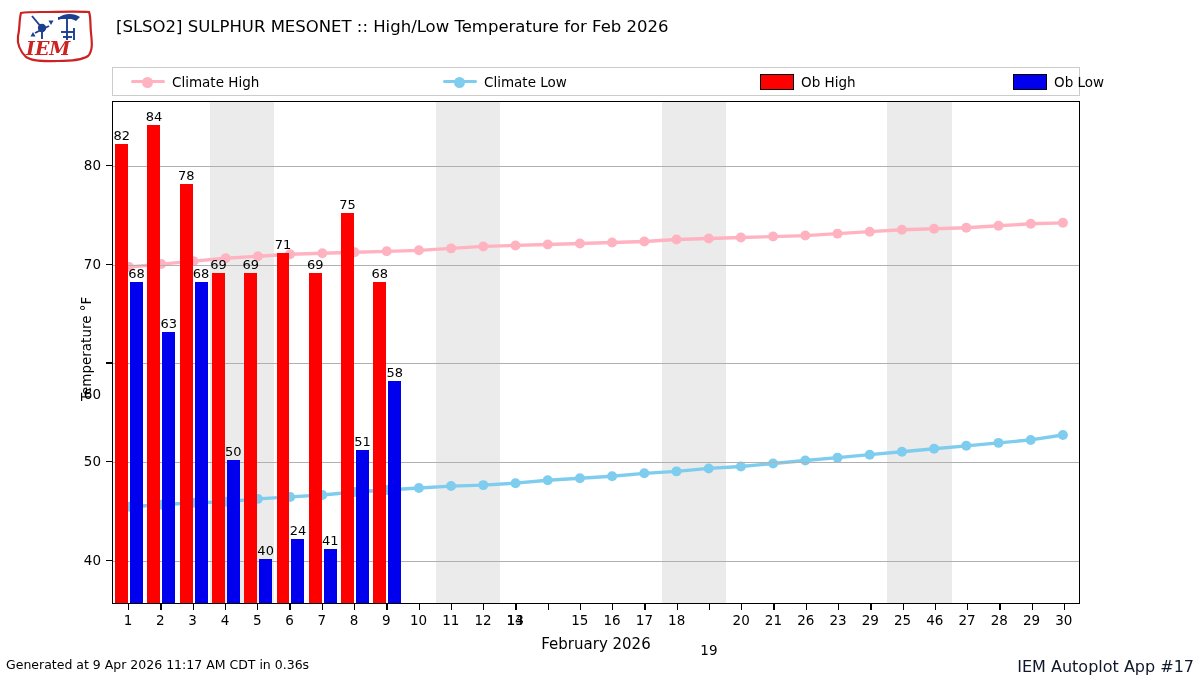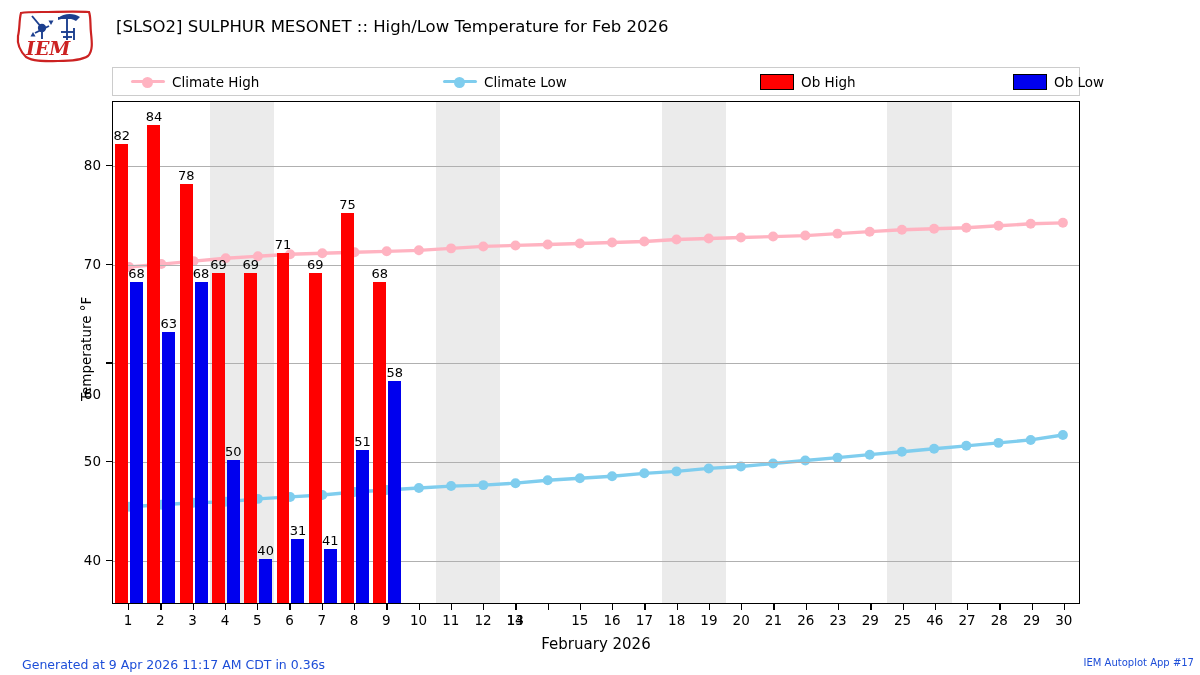--- a/index.html
+++ b/index.html
@@ -73,22 +73,22 @@
     position:absolute;font-size:13.5px;color:#000;
     transform:translateX(-50%);white-space:nowrap;
   }
   .xtick-mark{position:absolute;width:1.3px;height:6px;background:#000;}
   .xlabel{
     position:absolute;font-size:15px;color:#000;
     transform:translateX(-50%);white-space:nowrap;
   }
 
   
-  .footer-left{position:absolute;left:22px;top:657px;font-size:12.5px;color:#1d4ed8;white-space:nowrap;}
-  .footer-right{position:absolute;right:6px;top:657px;font-size:10px;color:#1d4ed8;white-space:nowrap;}
+  .footer-left{position:absolute;left:6px;top:657px;font-size:12.5px;color:#000000;white-space:nowrap;}
+  .footer-right{position:absolute;right:6px;top:657px;font-size:16px;color:#0f172a;white-space:nowrap;}
 </style>
 </head>
 <body>
 
 <div id="root">
 
   <div class="logo">
     <svg width="88" height="60" viewBox="0 0 88 60" aria-hidden="true">
       <path d="M9,7 C7,14 8,22 6,30 C5,38 9,46 14,51 C22,56 34,55 46,55 C58,55 70,54 76,50 C81,45 80,36 79,27 C78,18 79,11 77,6 C62,5 44,6 30,6 C22,6 14,6 9,7 Z" fill="none" stroke="#cc2222" stroke-width="2.2"></path>
       <g stroke="#1c3f8f" stroke-width="1.9" fill="#1c3f8f">
@@ -237,21 +237,21 @@
         <div class="bar-label" style="left: 23.5867px; top: 164.461px;">68</div>
         <div class="bar-el bar-low" style="left: 49.4px; width: 12.9067px; height: 271.225px;"></div>
         <div class="bar-label" style="left: 55.8533px; top: 213.775px;">63</div>
         <div class="bar-el bar-low" style="left: 81.6667px; width: 12.9067px; height: 320.539px;"></div>
         <div class="bar-label" style="left: 88.12px; top: 164.461px;">68</div>
         <div class="bar-el bar-low" style="left: 113.933px; width: 12.9067px; height: 143.01px;"></div>
         <div class="bar-label" style="left: 120.387px; top: 341.99px;">50</div>
         <div class="bar-el bar-low" style="left: 146.2px; width: 12.9067px; height: 44.3824px;"></div>
         <div class="bar-label" style="left: 152.653px; top: 440.618px;">40</div>
         <div class="bar-el bar-low" style="left: 178.467px; width: 12.9067px; height: 64.1078px;"></div>
-        <div class="bar-label" style="left: 184.92px; top: 420.892px;">31</div>
+        <div class="bar-label" style="left: 184.92px; top: 420.892px;">24</div>
         <div class="bar-el bar-low" style="left: 210.733px; width: 12.9067px; height: 54.2451px;"></div>
         <div class="bar-label" style="left: 217.187px; top: 430.755px;">41</div>
         <div class="bar-el bar-low" style="left: 243px; width: 12.9067px; height: 152.873px;"></div>
         <div class="bar-label" style="left: 249.453px; top: 332.127px;">51</div>
         <div class="bar-el bar-low" style="left: 275.267px; width: 12.9067px; height: 221.912px;"></div>
         <div class="bar-label" style="left: 281.72px; top: 263.088px;">58</div>
       </div>
   </div>
 
   <div id="axis-layer">
@@ -294,21 +294,21 @@
       <div class="xtick-label" style="left: 515px; top: 612px;">14</div>
       <div class="xtick-mark" style="left: 547.6px; top: 604px;"></div>
       <div class="xtick-label" style="left: 579.867px; top: 612px;">15</div>
       <div class="xtick-mark" style="left: 579.867px; top: 604px;"></div>
       <div class="xtick-label" style="left: 612.133px; top: 612px;">16</div>
       <div class="xtick-mark" style="left: 612.133px; top: 604px;"></div>
       <div class="xtick-label" style="left: 644.4px; top: 612px;">17</div>
       <div class="xtick-mark" style="left: 644.4px; top: 604px;"></div>
       <div class="xtick-label" style="left: 676.667px; top: 612px;">18</div>
       <div class="xtick-mark" style="left: 676.667px; top: 604px;"></div>
-      <div class="xtick-label" style="left: 708.933px; top: 612px;">19</div>
+      <div class="xtick-label" style="left: 708.933px; top: 642px;">19</div>
       <div class="xtick-mark" style="left: 708.933px; top: 604px;"></div>
       <div class="xtick-label" style="left: 741.2px; top: 612px;">20</div>
       <div class="xtick-mark" style="left: 741.2px; top: 604px;"></div>
       <div class="xtick-label" style="left: 773.467px; top: 612px;">21</div>
       <div class="xtick-mark" style="left: 773.467px; top: 604px;"></div>
       <div class="xtick-label" style="left: 805.733px; top: 612px;">26</div>
       <div class="xtick-mark" style="left: 805.733px; top: 604px;"></div>
       <div class="xtick-label" style="left: 838px; top: 612px;">23</div>
       <div class="xtick-mark" style="left: 838px; top: 604px;"></div>
       <div class="xtick-label" style="left: 870.267px; top: 612px;">29</div>

